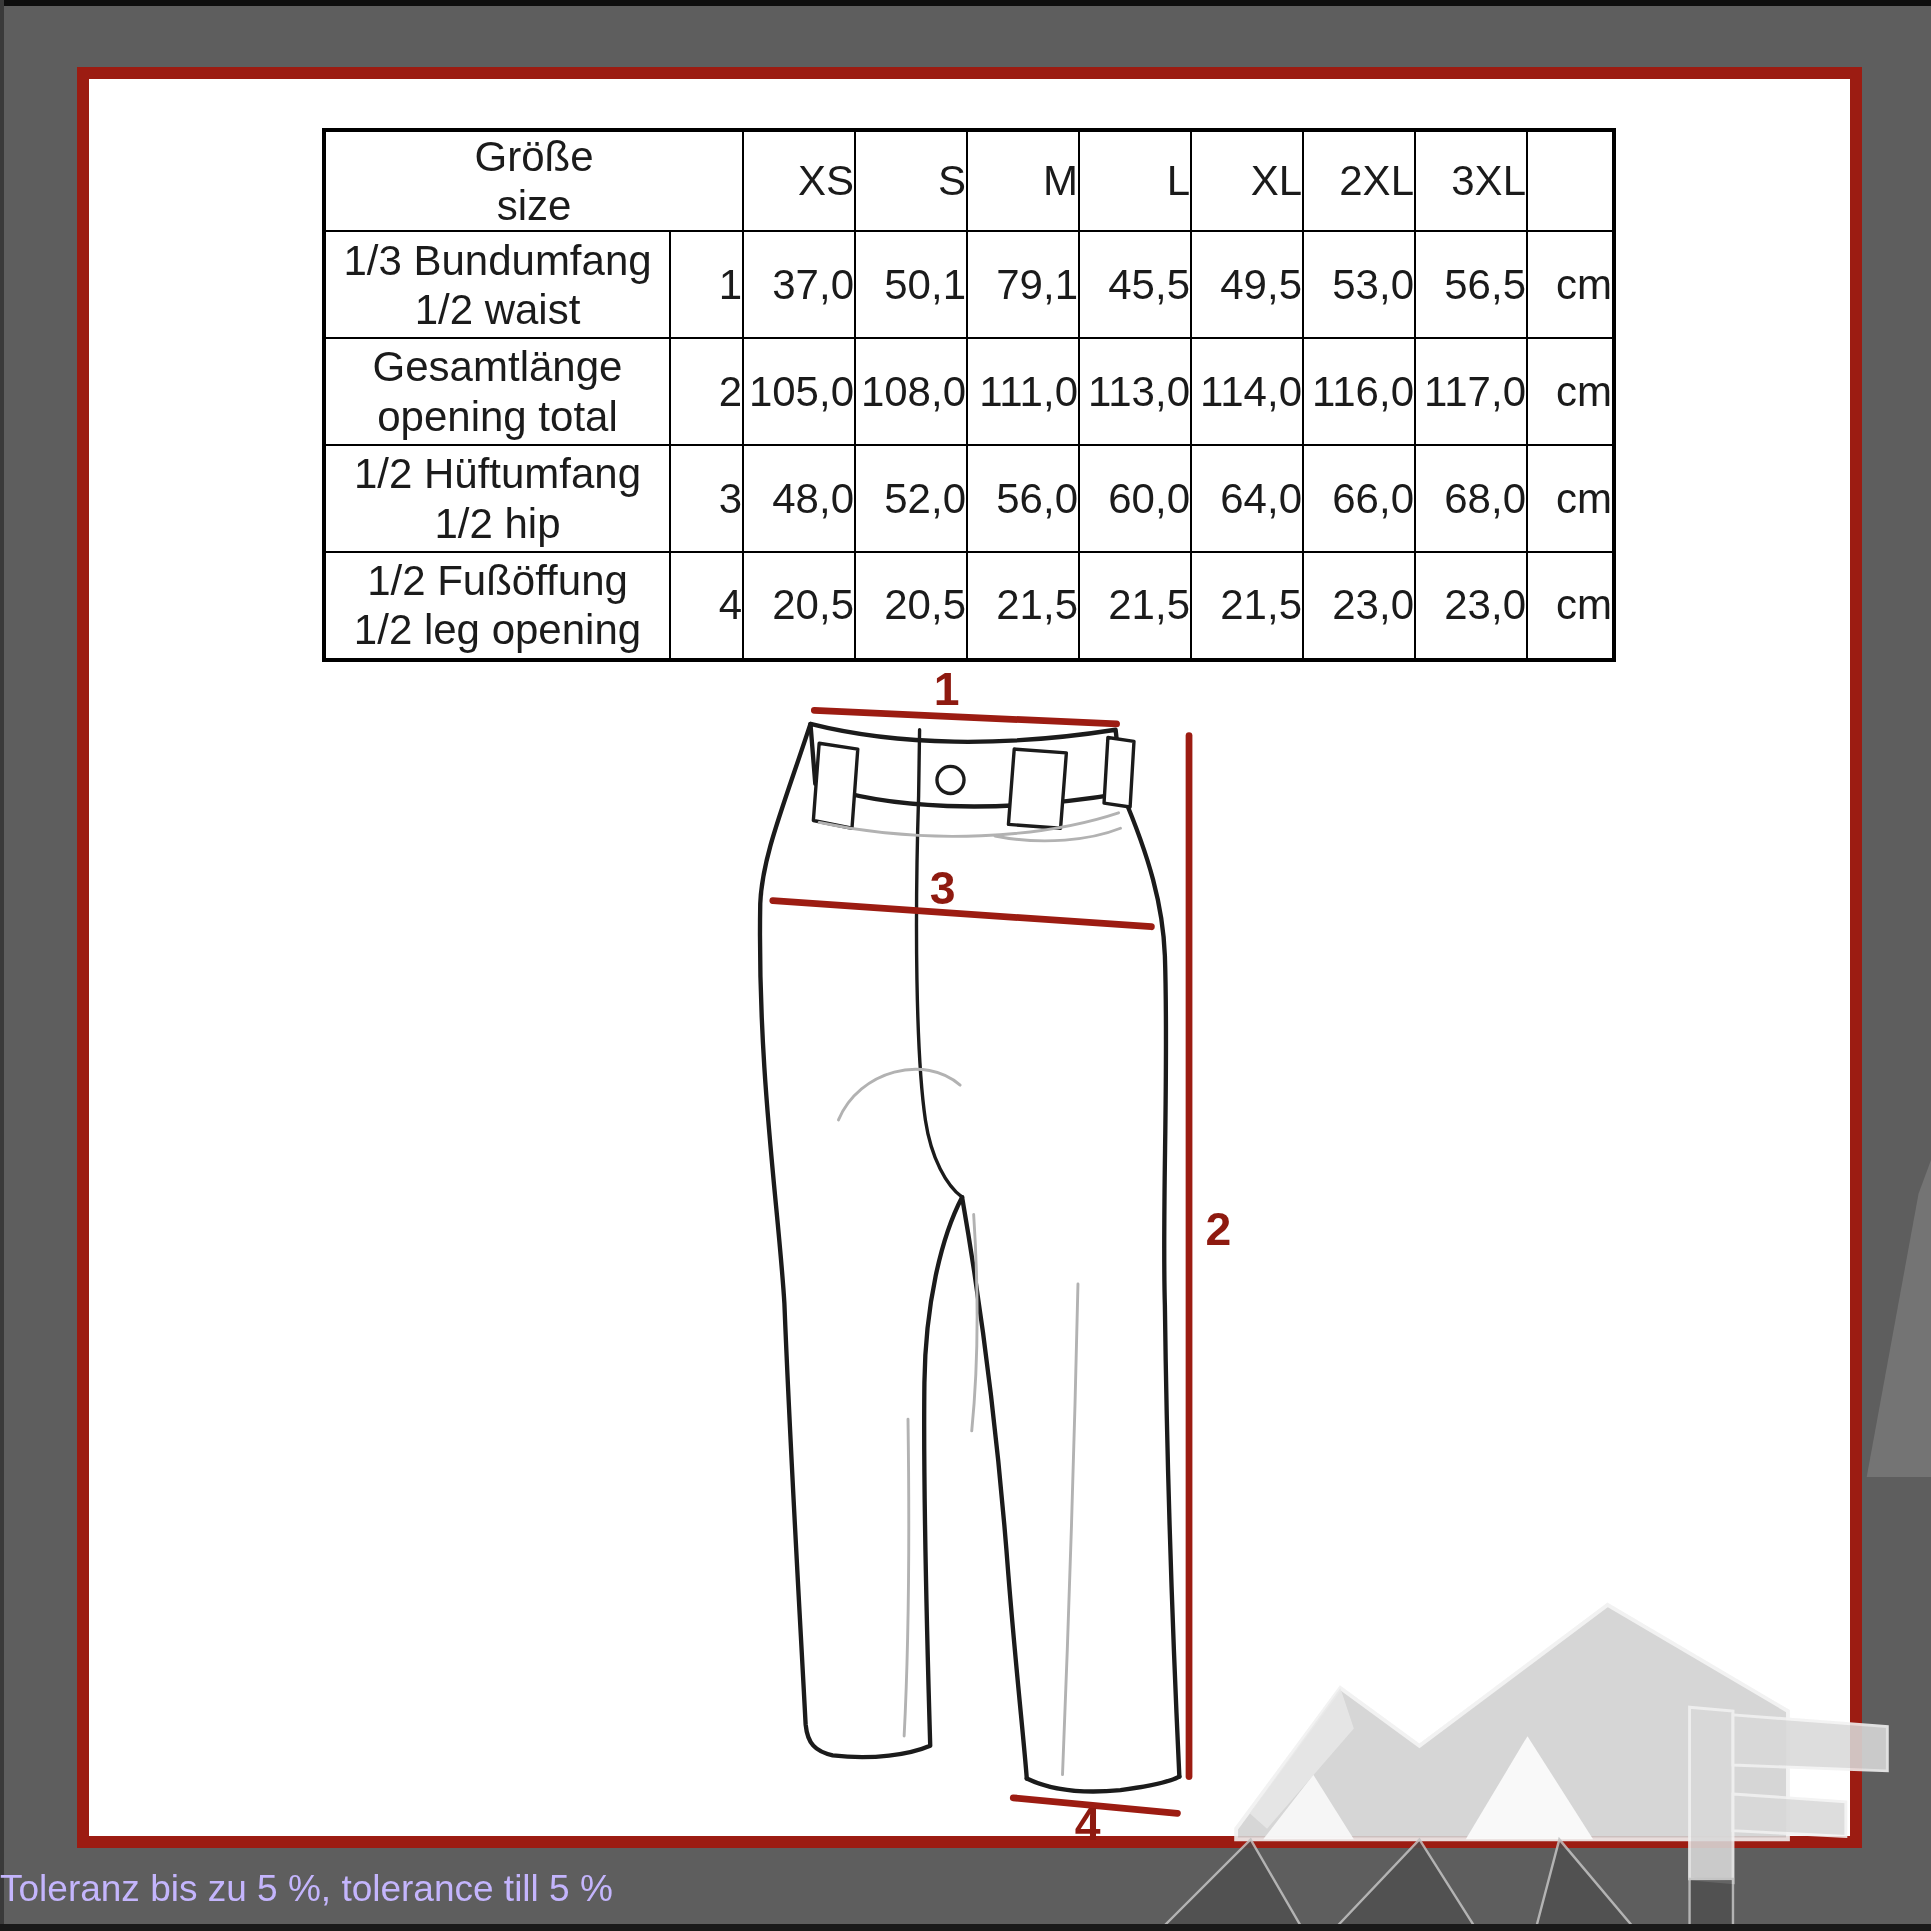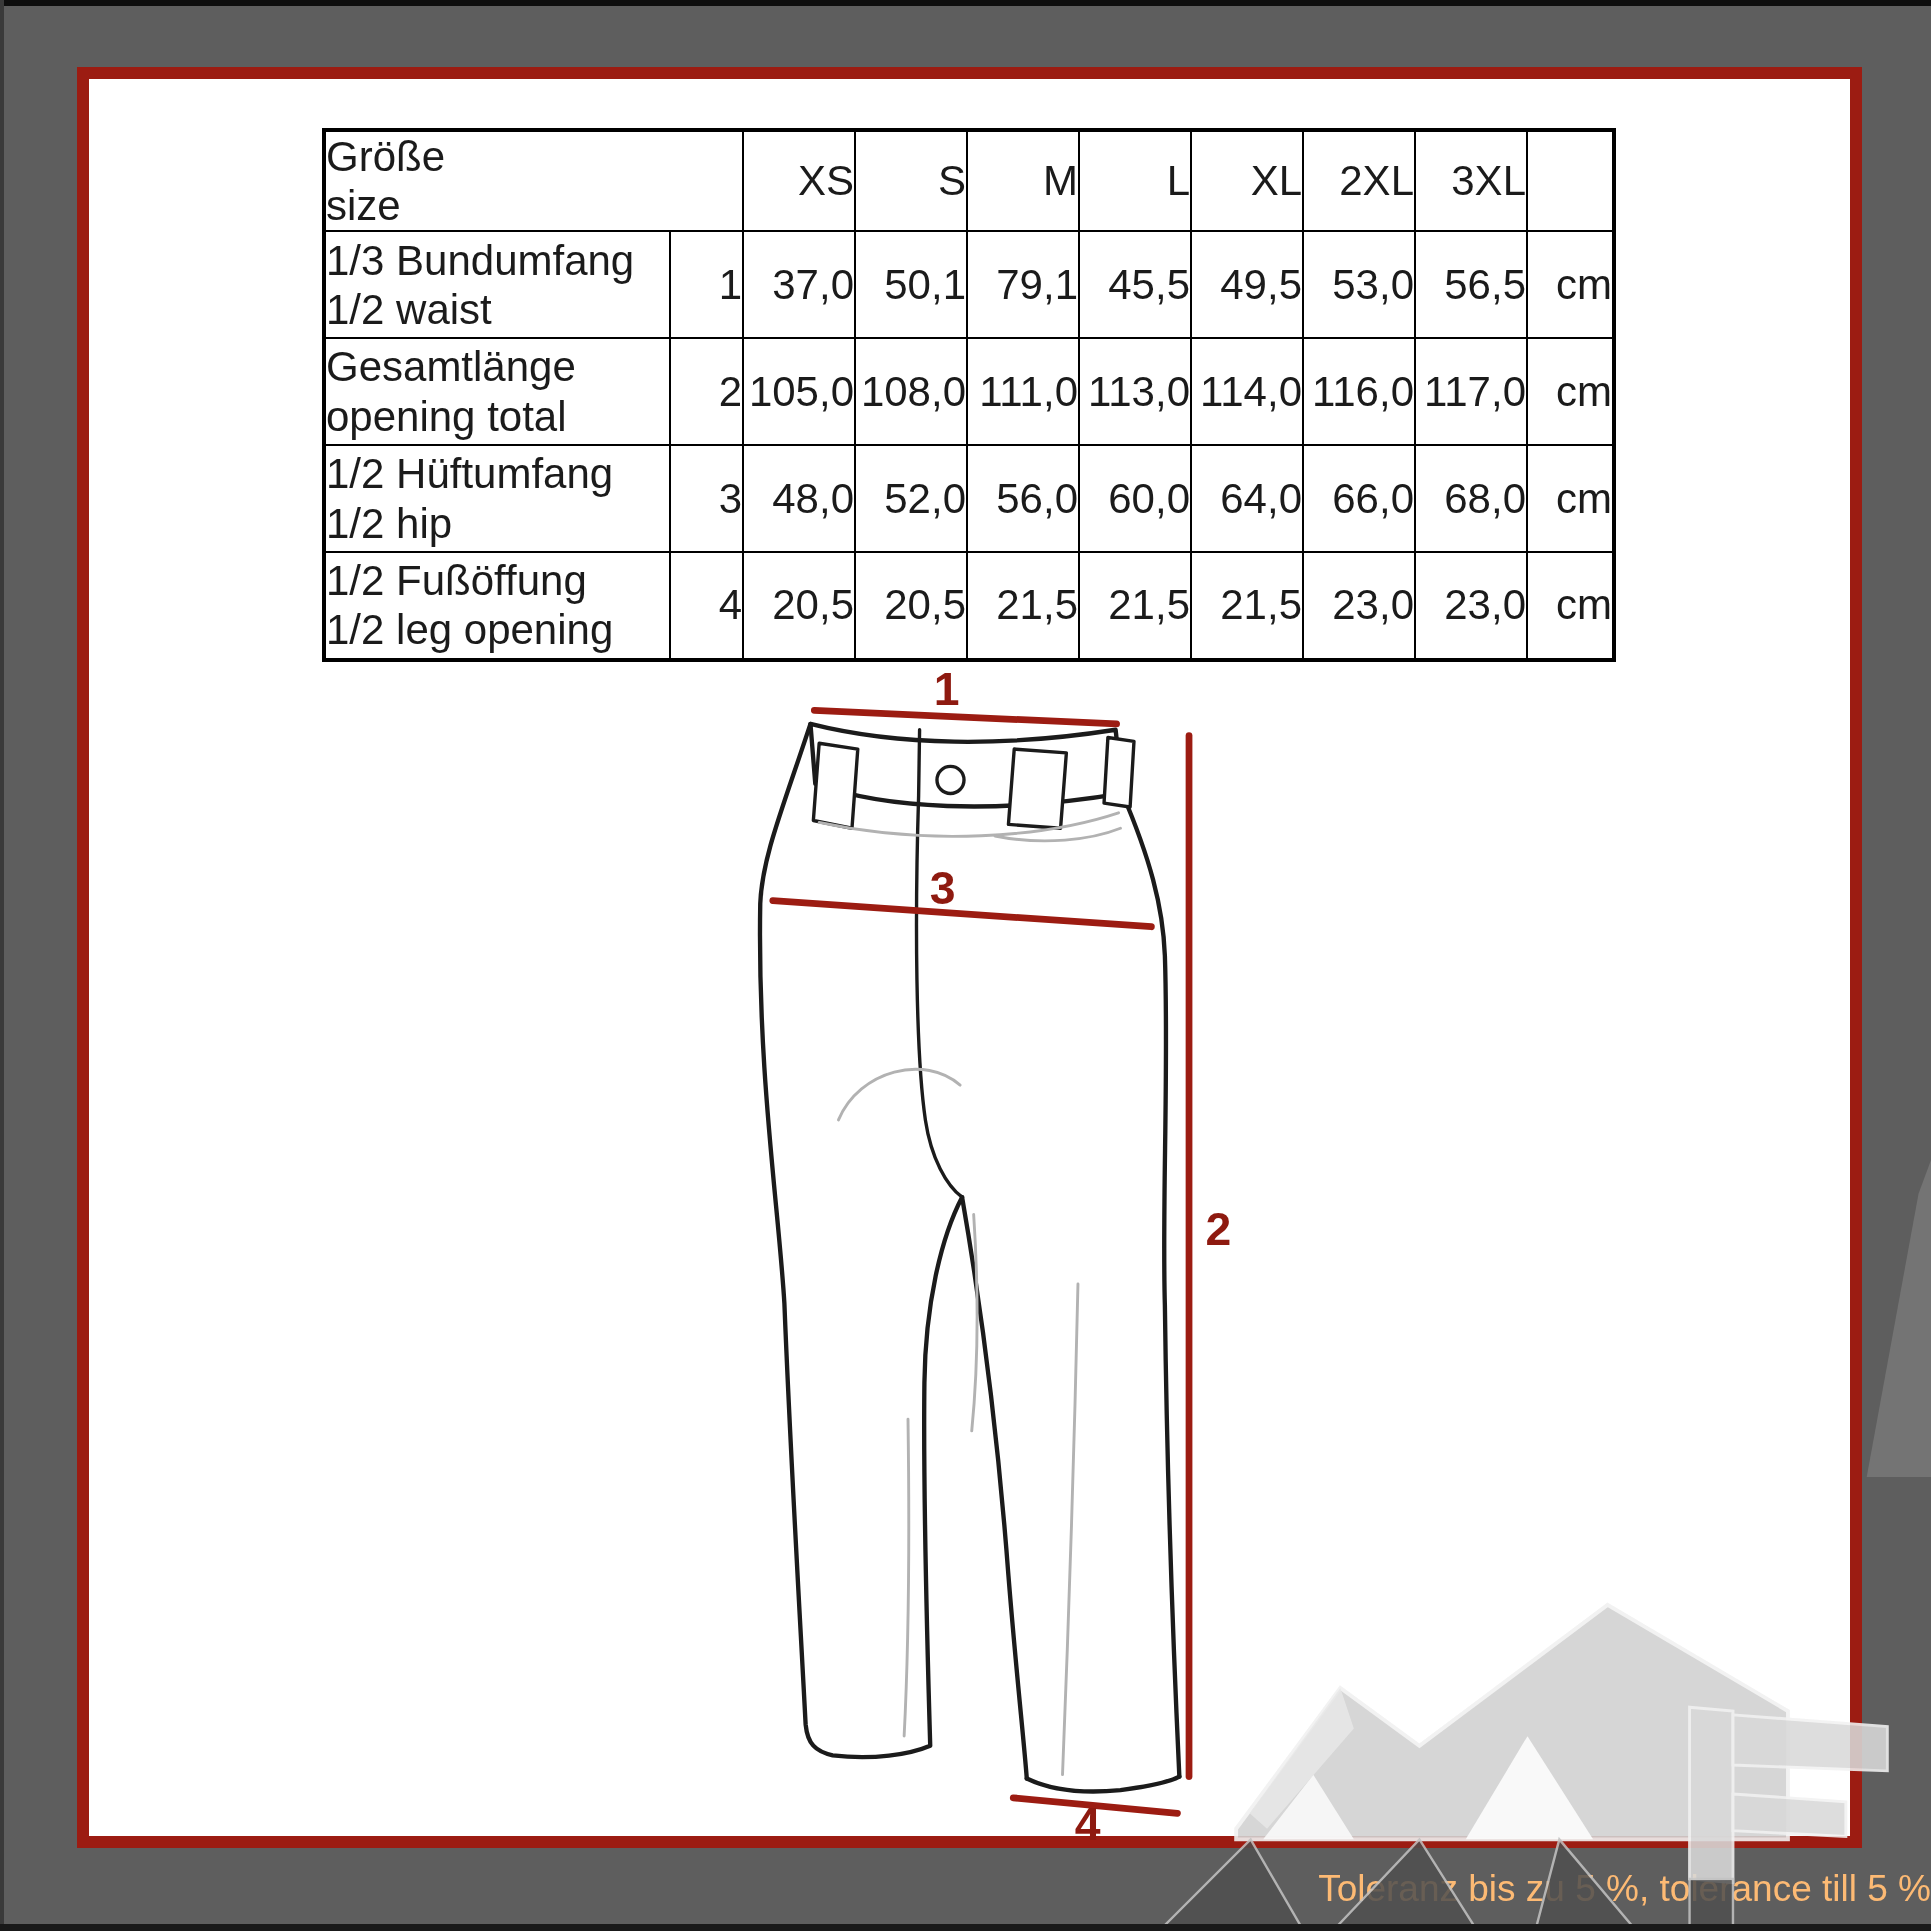--- a/index.html
+++ b/index.html
@@ -17,28 +17,28 @@
   .size-table-wrap{position:absolute;left:322px;top:128px;width:1290px;height:534px;}
   table.size-table{
     border-collapse:collapse;table-layout:fixed;width:1290px;height:534px;
     font-size:42px;color:#1b1b1b;
   }
   table.size-table td,table.size-table th{
     border:2.9px solid #000;font-weight:normal;vertical-align:middle;
     padding:0;overflow:hidden;
   }
   table.size-table{border:4.8px solid #000;}
-  td.lbl,th.lbl{text-align:left;padding-left:11.6px;line-height:1.17;}
+  td.lbl,th.lbl{text-align:center;padding-left:11.6px;line-height:1.17;}
   td.ctr,th.ctr{text-align:right;}
   .pants-svg{position:absolute;left:541px;top:666px;}
   .wm-svg{position:absolute;left:1014px;top:1439px;}
   .wedge-svg{position:absolute;left:1859px;top:1159px;}
   .footer-note{
     position:absolute;left:0;top:1852px;width:1931px;height:70px;
-    text-align:right;line-height:73px;font-size:37px;color:#fdba74;
+    text-align:left;line-height:73px;font-size:37px;color:#c4b5fd;
   }
 </style>
 </head>
 <body>
 
 <div class="canvas">
 
   <div class="strip-top"></div>
   <div class="strip-left"></div>
 

